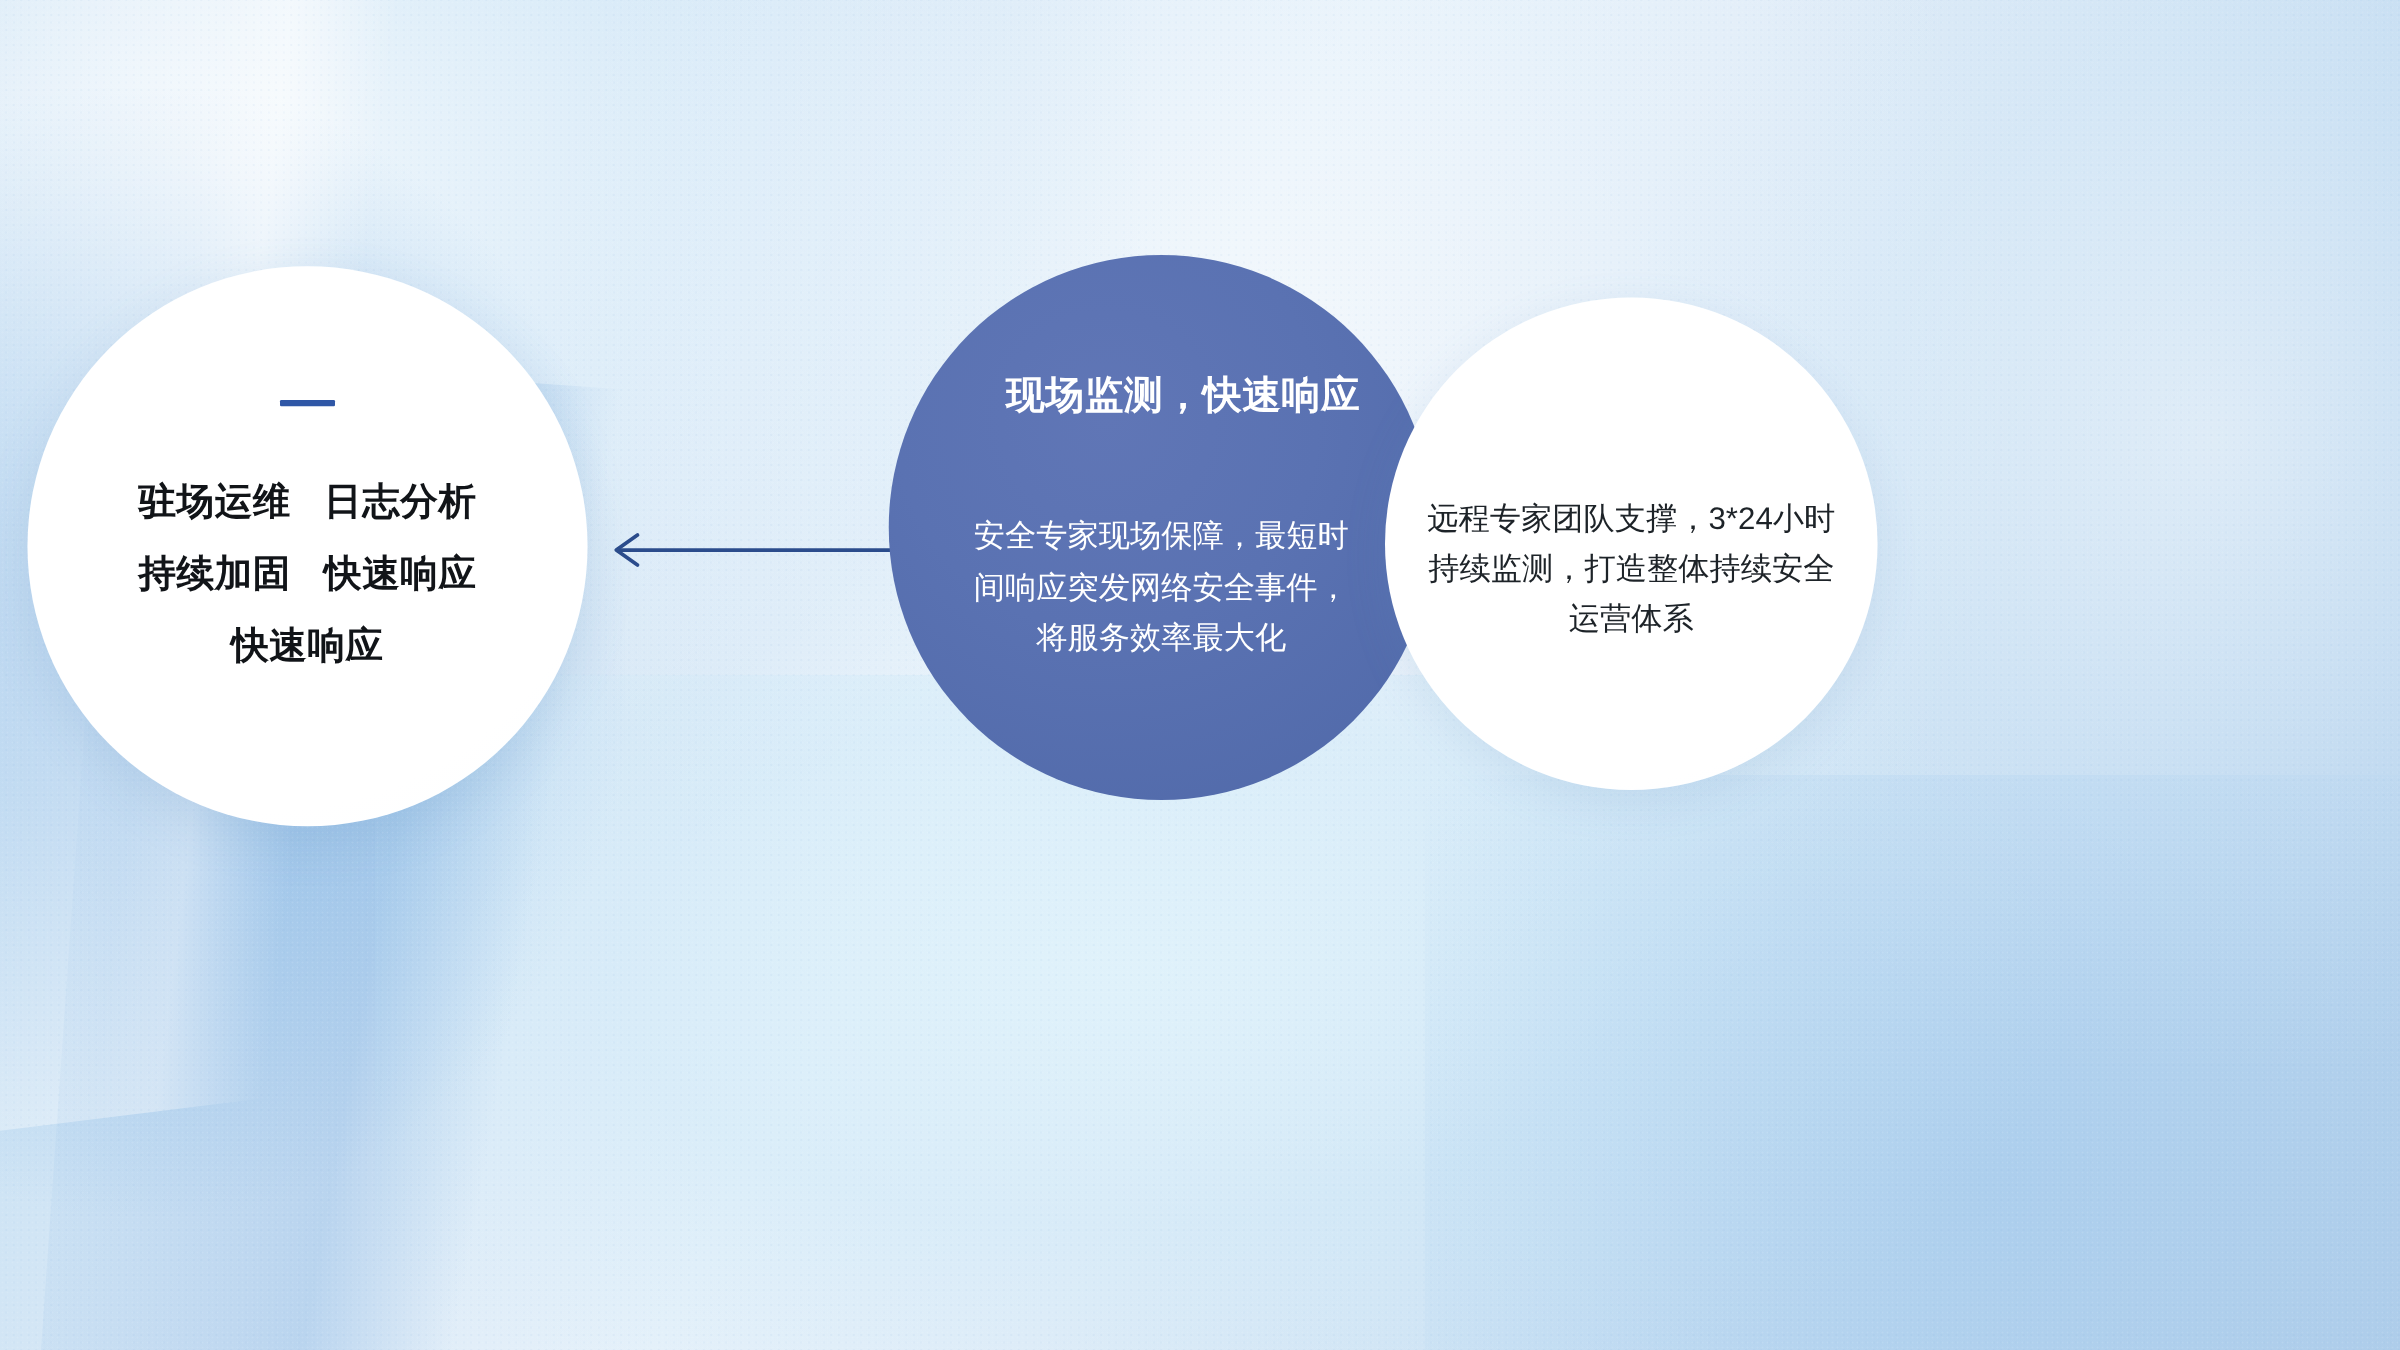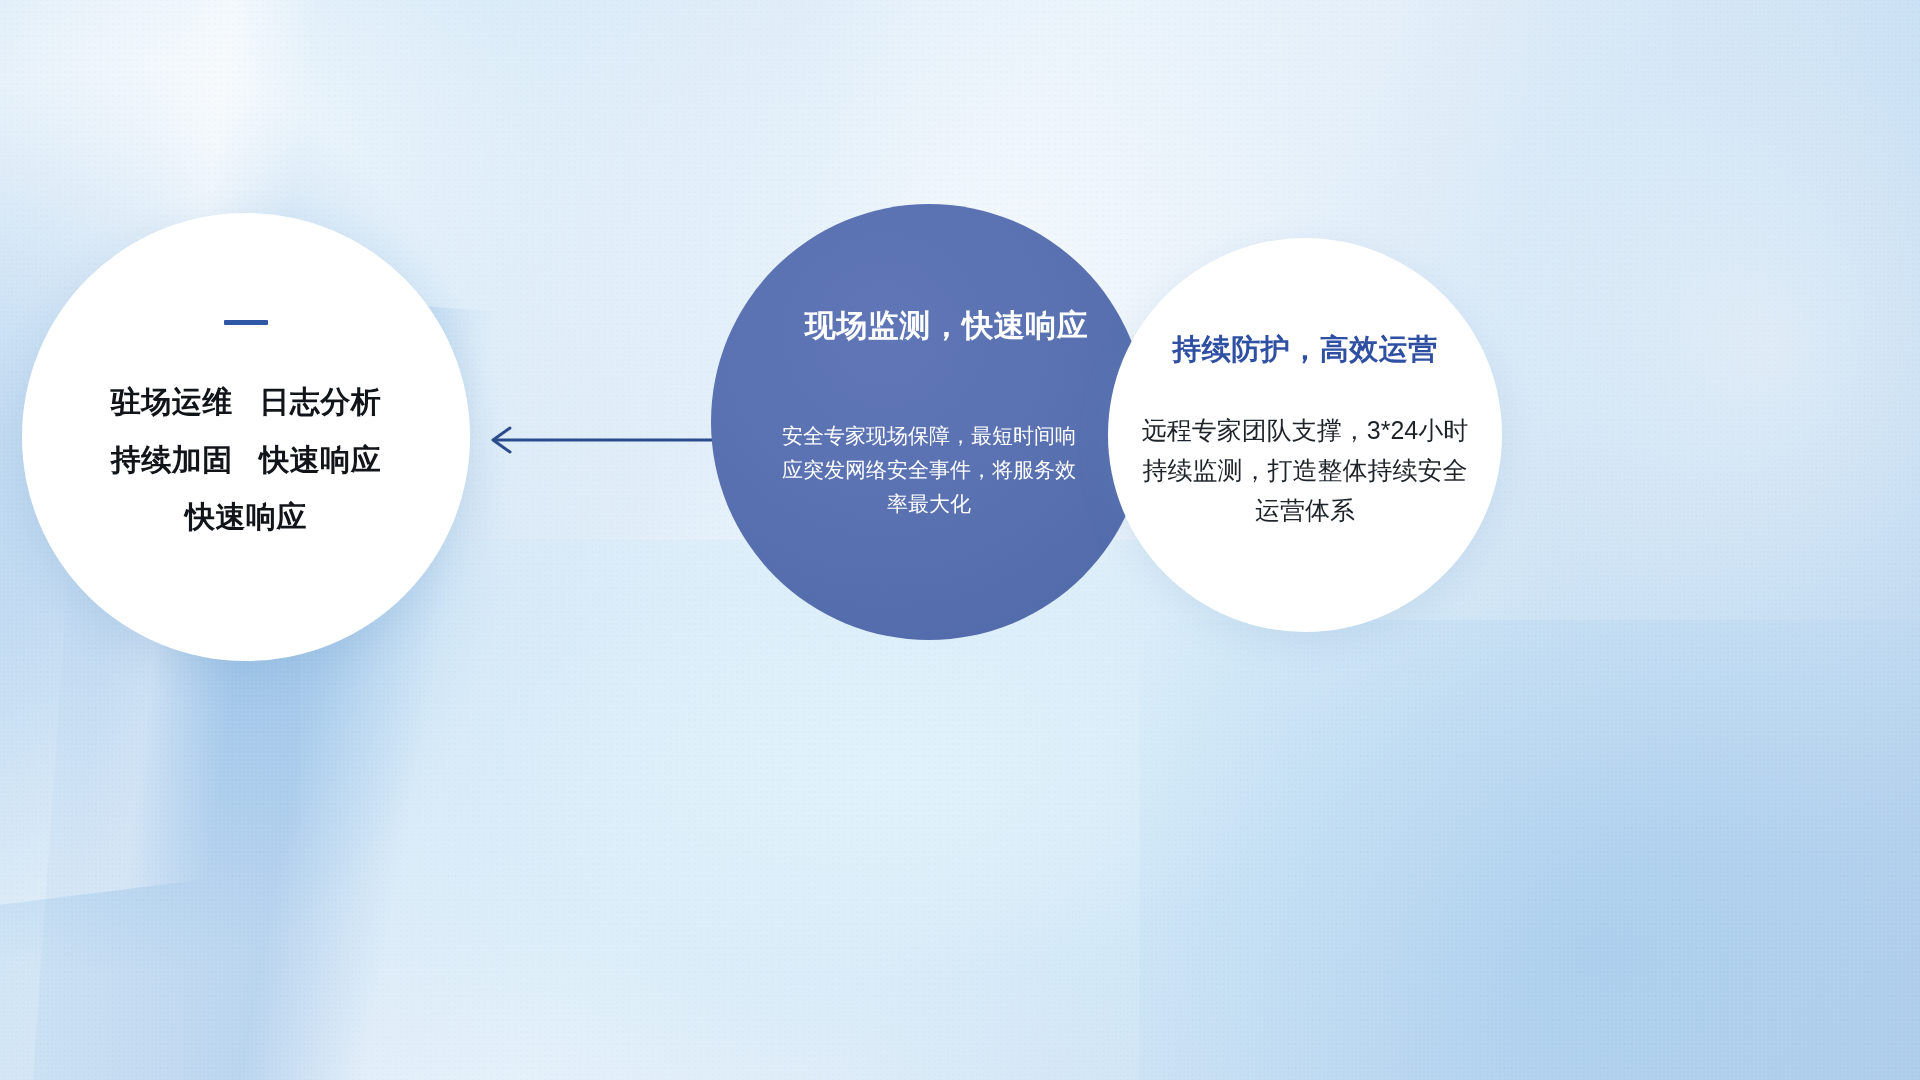--- a/index.html
+++ b/index.html
@@ -169,21 +169,21 @@
     font-size: 31px;
     font-weight: bold;
     color: #ffffff;
     letter-spacing: 0.5px;
     margin-top: -18px;
     white-space: nowrap;
     margin-left: 35px;
   }
   #circle-mid .card-body {
     margin-top: 72px;
-    font-size: 21px;
+    font-size: 25px;
     line-height: 1.62;
     color: #ffffff;
     max-width: 300px;
   }
 
   #circle-right {
     left: 1108px;
     top: 238px;
     width: 394px;
     height: 394px;
@@ -247,17 +247,16 @@
     <line x1="238" y1="25" x2="14" y2="25" stroke="#2b4c8c" stroke-width="3"></line>
     <polyline points="30,13 13,25 30,37" fill="none" stroke="#2b4c8c" stroke-width="3" stroke-linecap="round" stroke-linejoin="round"></polyline>
   </svg>
 
   <div class="circle" id="circle-mid">
     <div class="card-title">现场监测，快速响应</div>
     <div class="card-body">安全专家现场保障，最短时间响应突发网络安全事件，将服务效率最大化</div>
   </div>
 
   <div class="circle" id="circle-right">
-    <div class="card-title">持续防护，高效运营</div>
     <div class="card-body">远程专家团队支撑，3*24小时持续监测，打造整体持续安全运营体系</div>
   </div>
 
 </div>
 
 </body></html>

